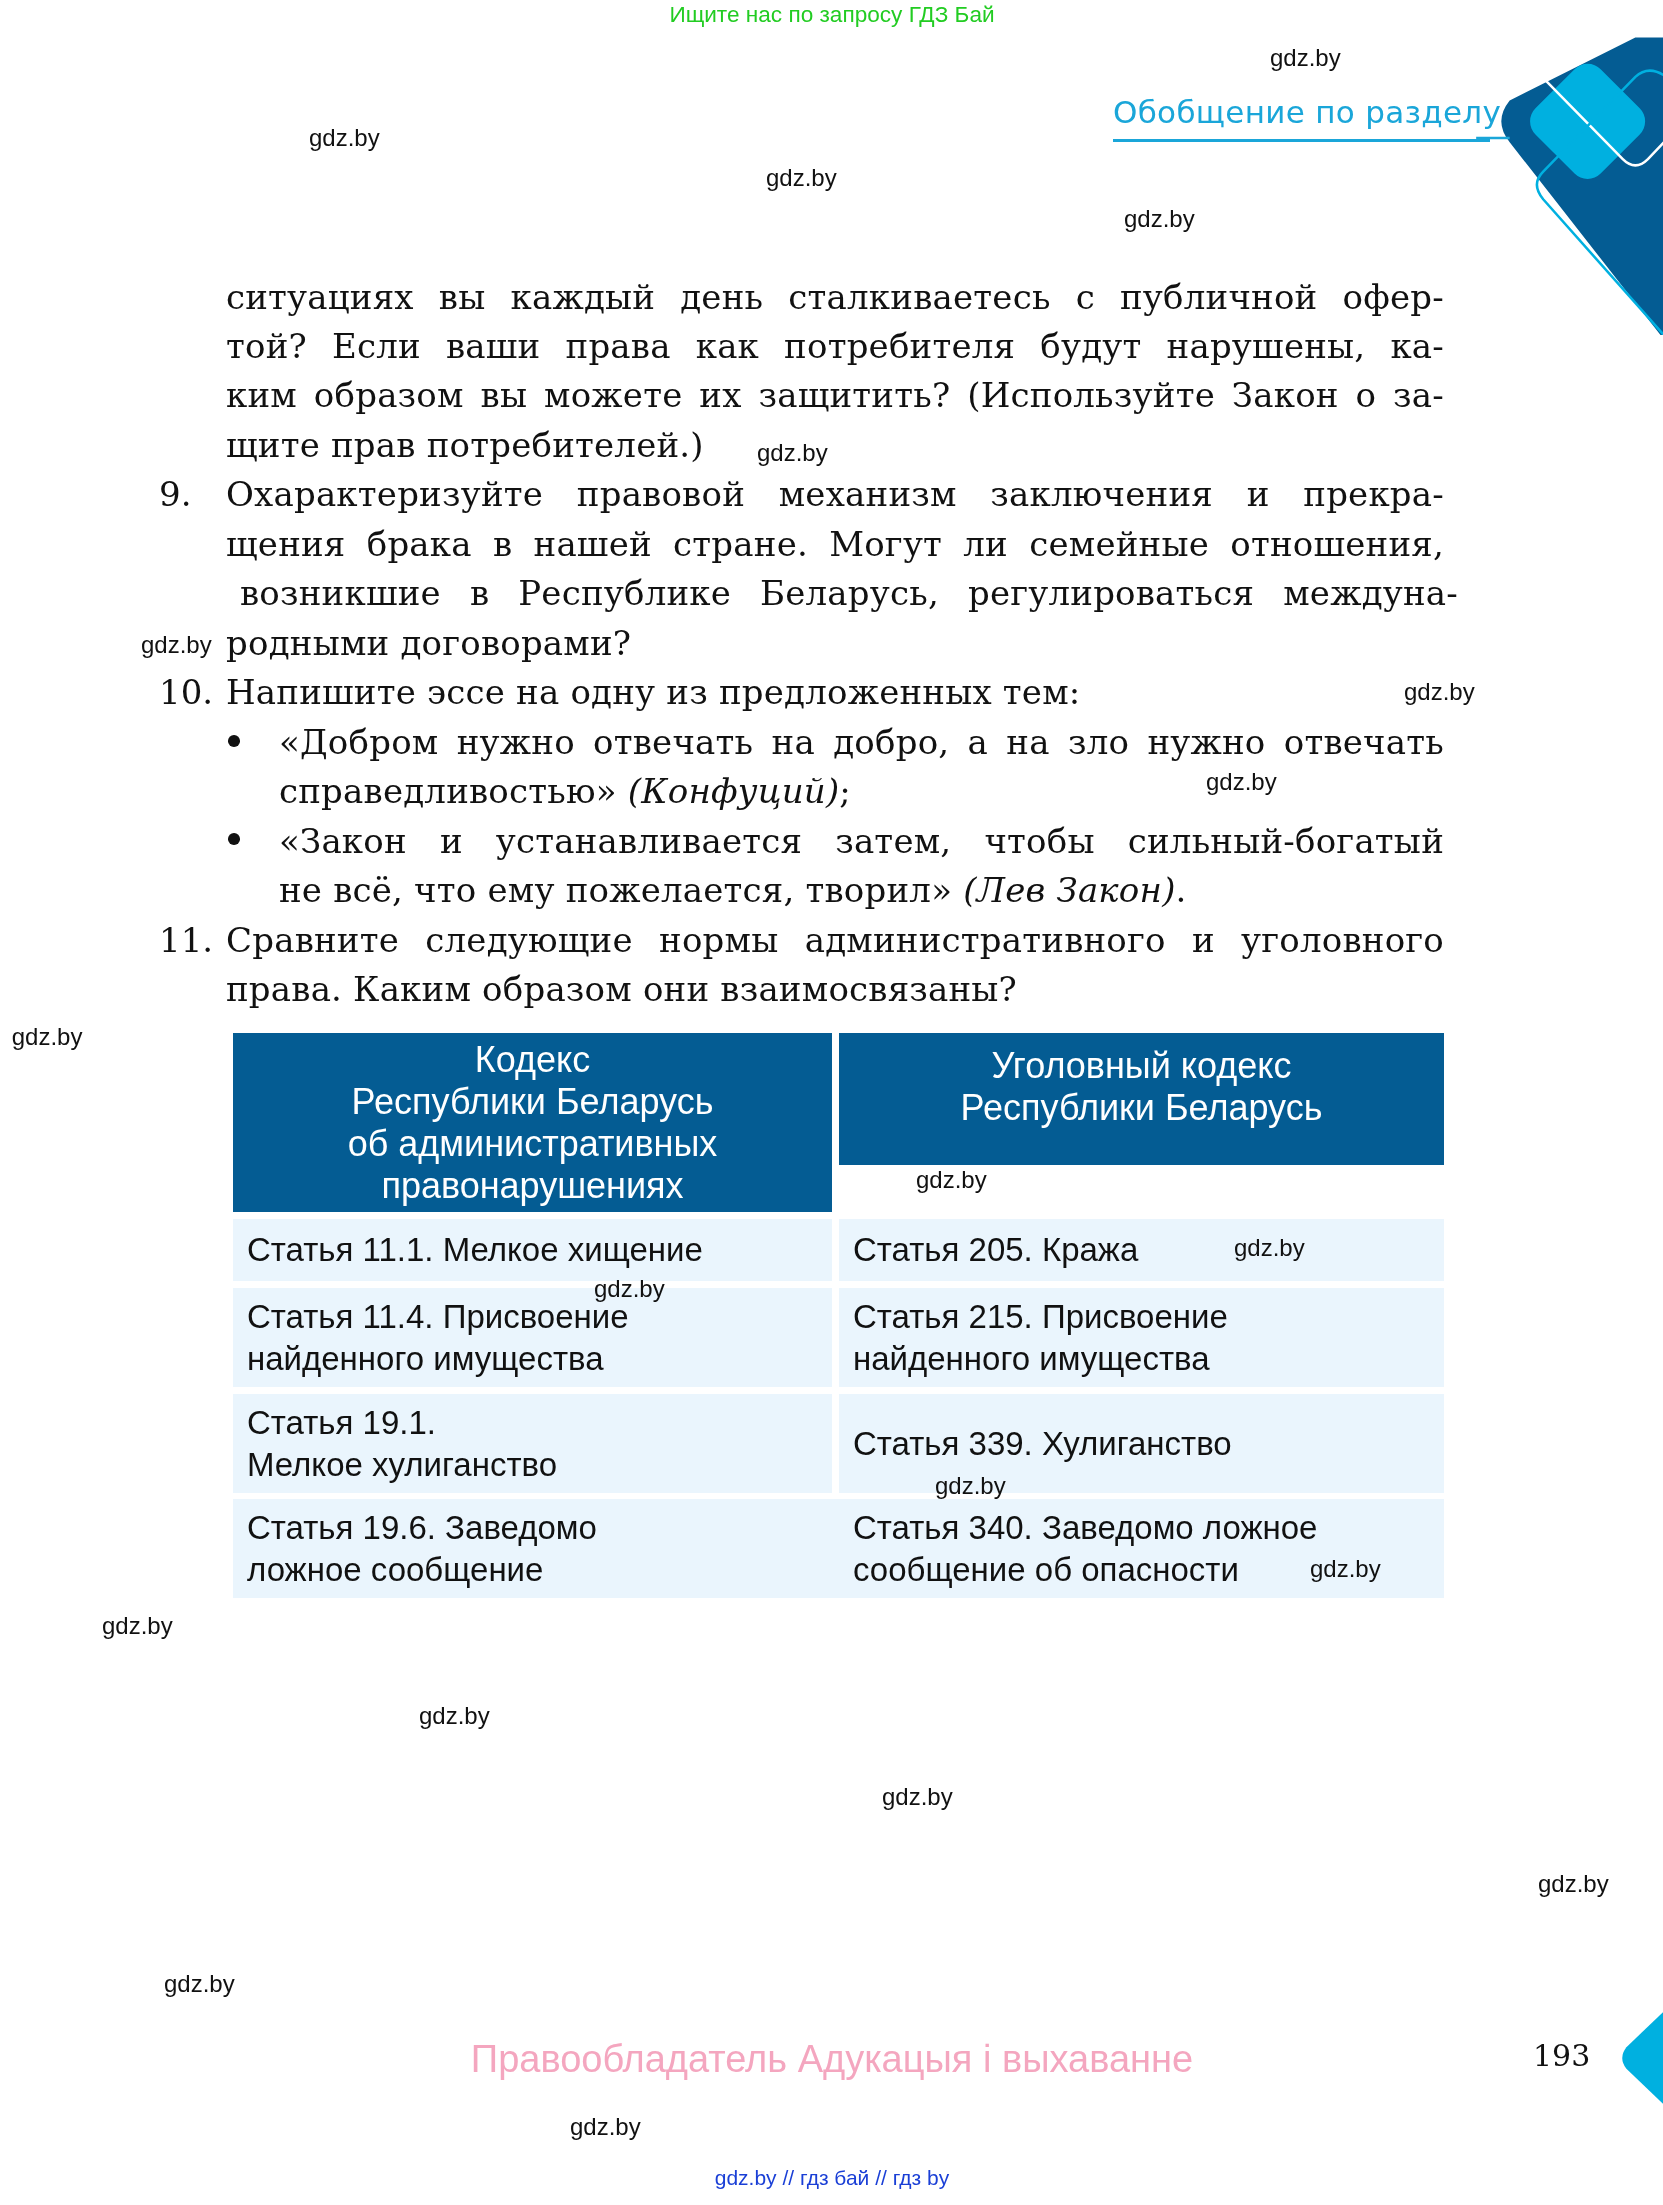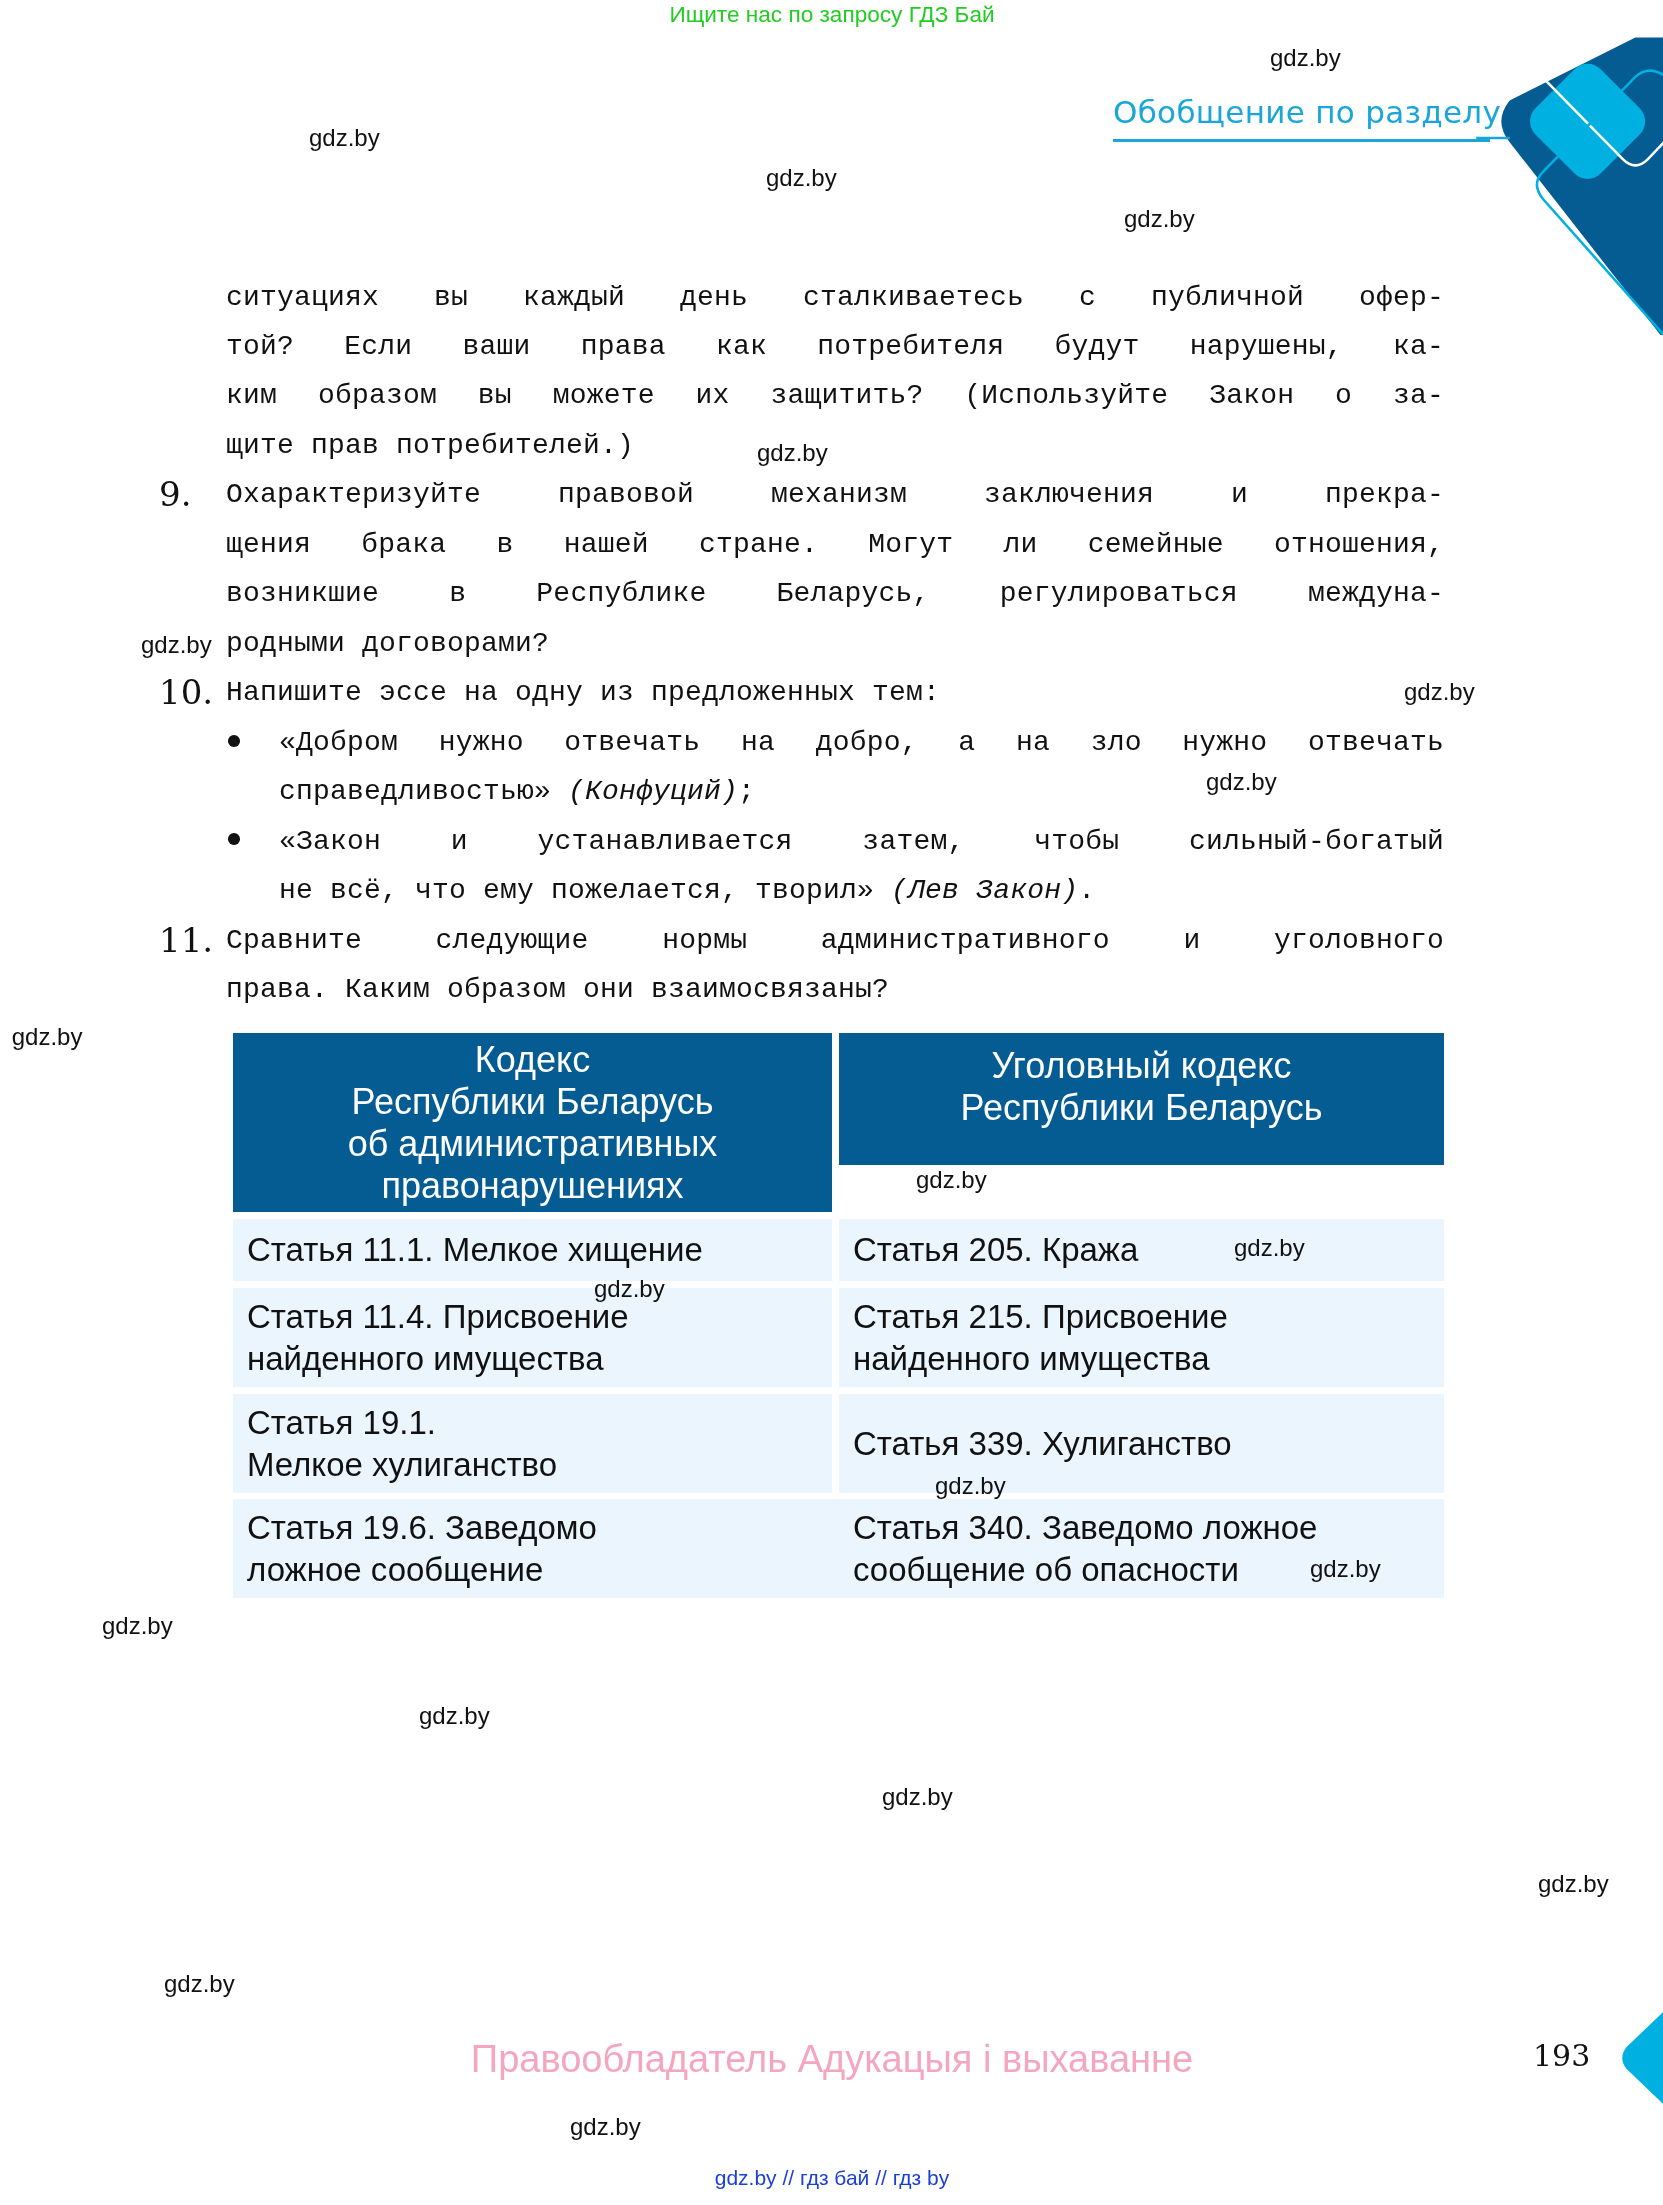--- a/index.html
+++ b/index.html
@@ -8,22 +8,22 @@
     background: #ffffff; font-family: "DejaVu Serif", serif; color: #111;
   }
   .wm { position: absolute; font-family: "Liberation Sans", sans-serif; font-size: 24px; color: #111; white-space: nowrap; }
   .topnote { position: absolute; left: 0; width: 1664px; top: 1.7px; text-align: center;
     font-family: "Liberation Sans", sans-serif; font-size: 22.6px; color: #22cc22; }
   .section-title { position: absolute; left: 1113px; top: 94px;
     font-family: "DejaVu Sans", sans-serif; font-size: 31px; color: #1aa6d9; font-weight: normal; letter-spacing: 0.3px; }
   .section-rule { position: absolute; left: 1113px; top: 139px; width: 377px; height: 2.5px; background: #1aa6d9; }
   .corner { position: absolute; left: 1476px; top: 25px; width: 188px; height: 310px; }
 
-  .line { position: absolute; left: 226px; width: 1218px; font-size: 28px; line-height: 49px;
-    white-space: nowrap; text-align: justify; text-align-last: justify; letter-spacing: 0.2px; font-family: Liberation Mono, monospace; }
+  .line { position: absolute; left: 226px; width: 1218px; font-size: 34px; line-height: 49px;
+    white-space: nowrap; text-align: justify; text-align-last: justify; letter-spacing: 0.2px; }
   .line.last { text-align-last: left; }
   .num { position: absolute; font-size: 34px; line-height: 49px; }
   .bullet { position: absolute; left: 228px; width: 11.7px; height: 11.7px; border-radius: 50%; background: #111; }
   .ind { left: 279px; width: 1165px; }
   i.author { font-style: italic; }
 
   .tbl { position: absolute; left: 233px; top: 1033px; width: 1212px; }
   .th { position: absolute; background: #045c93; color: #fff; font-family: "Liberation Sans", sans-serif;
     font-size: 36px; line-height: 42px; text-align: center; display: flex; align-items: center; justify-content: center; white-space: pre-line; }
   .td { position: absolute; background: #eaf5fd; font-family: "Liberation Sans", sans-serif; font-size: 33px;
@@ -68,21 +68,21 @@
 <div class="wm" style="left:570px;top:2113px;">gdz.by</div>
 
 <div class="line" style="top:273px;">ситуациях вы каждый день сталкиваетесь с публичной офер-</div>
 <div class="line" style="top:322px;">той? Если ваши права как потребителя будут нарушены, ка-</div>
 <div class="line" style="top:371px;">ким образом вы можете их защитить? (Используйте Закон о за-</div>
 <div class="line last" style="top:421px;">щите прав потребителей.)</div>
 
 <div class="num" style="left:159px;top:470px;">9.</div>
 <div class="line" style="top:470px;">Охарактеризуйте правовой механизм заключения и прекра-</div>
 <div class="line" style="top:520px;">щения брака в нашей стране. Могут ли семейные отношения,</div>
-<div class="line" style="top:569px;">возникшие в Республике Беларусь, регулироваться междуна-</div>
+<div class="line" style="top:569px;margin-left:14px;">возникшие в Республике Беларусь, регулироваться междуна-</div>
 <div class="line last" style="top:619px;">родными договорами?</div>
 
 <div class="num" style="left:159px;top:668px;">10.</div>
 <div class="line last" style="top:668px;">Напишите эссе на одну из предложенных тем:</div>
 
 <div class="bullet" style="top:735px;"></div>
 <div class="line ind" style="top:718px;">«Добром нужно отвечать на добро, а на зло нужно отвечать</div>
 <div class="line ind last" style="top:767px;"><span>справедливостью» </span><i class="author">(Конфуций)</i><span>;</span></div>
 
 <div class="bullet" style="top:833px;"></div>

